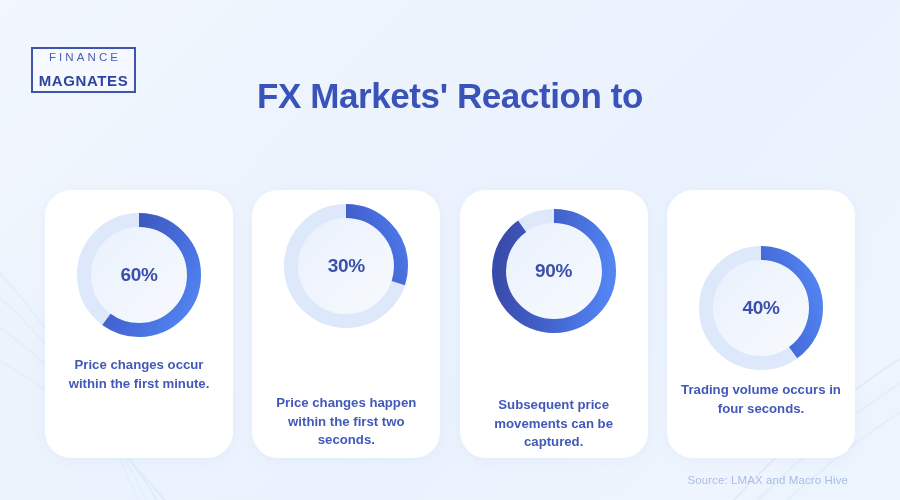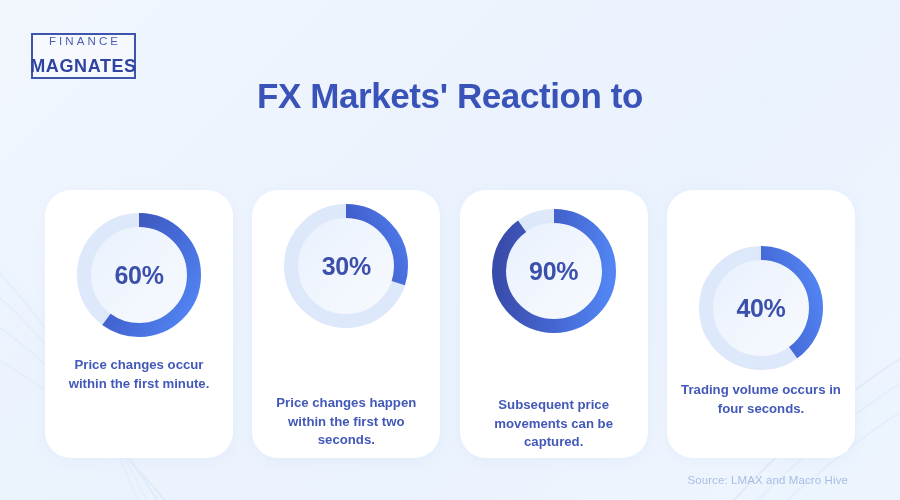--- a/index.html
+++ b/index.html
@@ -14,35 +14,35 @@
       linear-gradient(135deg,#f2f7fe 0%, #ecf3fd 38%, #eaf2fd 62%, #f0f6fe 100%);
     overflow:hidden;
   }
   
   .swoosh{position:absolute;pointer-events:none;}
   .sw-left{left:-180px;top:110px;width:420px;height:430px;opacity:.85;}
   .sw-right{right:-130px;top:150px;width:360px;height:400px;opacity:.8;}
 
   
   .logo-box{
-    position:absolute;left:31px;top:33px;
+    position:absolute;left:31px;top:47px;
     width:105px;height:46px;
     border:2px solid #3e55ab;
     background:rgba(255,255,255,.35);
     display:flex;flex-direction:column;
     align-items:center;justify-content:center;
     box-sizing:border-box;
   }
   .logo-top{
     font-size:11.5px;letter-spacing:3.1px;
     color:#4a5fb0;font-weight:400;line-height:1.1;
     padding-left:3px;
   }
   .logo-bot{
-    font-size:18px;letter-spacing:.6px;
+    font-size:15px;letter-spacing:.6px;
     color:#2f44a0;font-weight:700;line-height:1.15;
     margin-top:9px;
   }
 
   
   .title{
     position:absolute;left:0;right:0;top:74px;
     text-align:center;
     color:#3a53b8;
     font-size:35px;font-weight:700;
@@ -71,21 +71,21 @@
   .card.c4{padding-top:14px;justify-content:center;}
 
   .donut{
     width:130px;height:130px;position:relative;
     flex:0 0 auto;
   }
   .donut svg{display:block;width:130px;height:130px;}
   .pct{
     position:absolute;left:0;right:0;top:0;bottom:0;
     display:flex;align-items:center;justify-content:center;
-    font-size:25px;font-weight:700;color:#3b50ab;
+    font-size:19px;font-weight:700;color:#3b50ab;
     letter-spacing:-.3px;
   }
   .caption{
     margin-top:16px;
     padding:0 10px;
     text-align:center;
     color:#4359b9;
     font-size:13.2px;
     font-weight:600;
     line-height:1.42;

